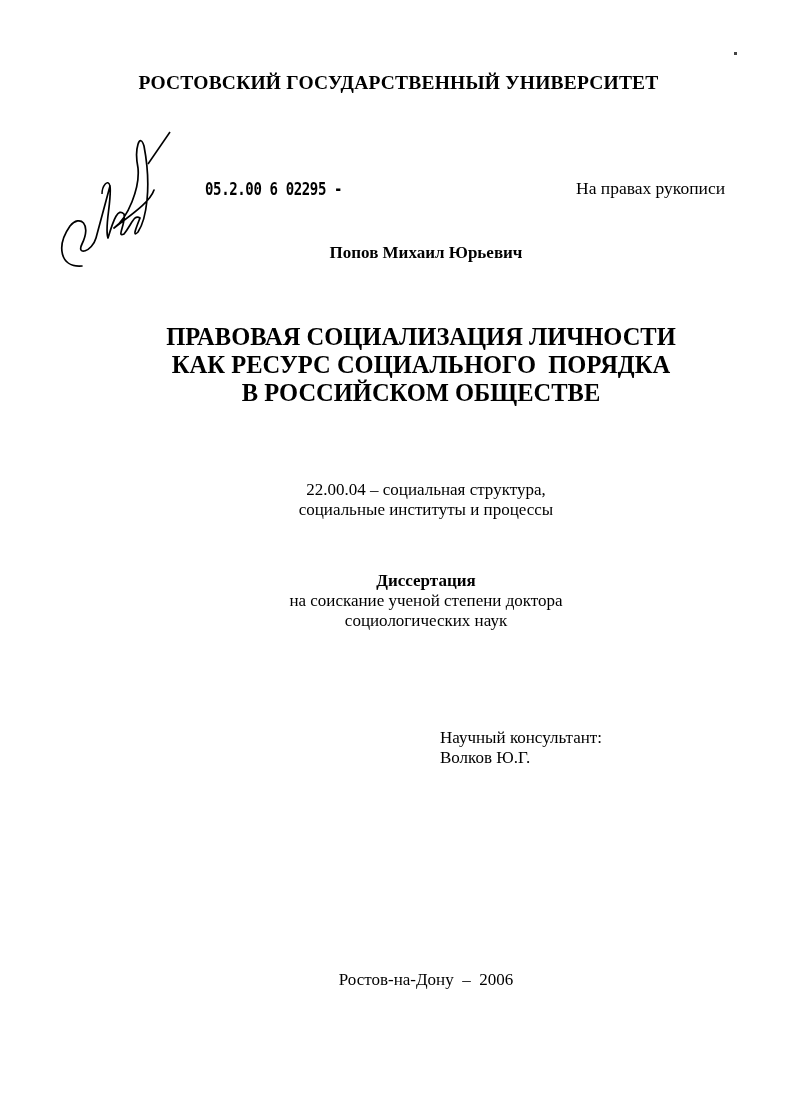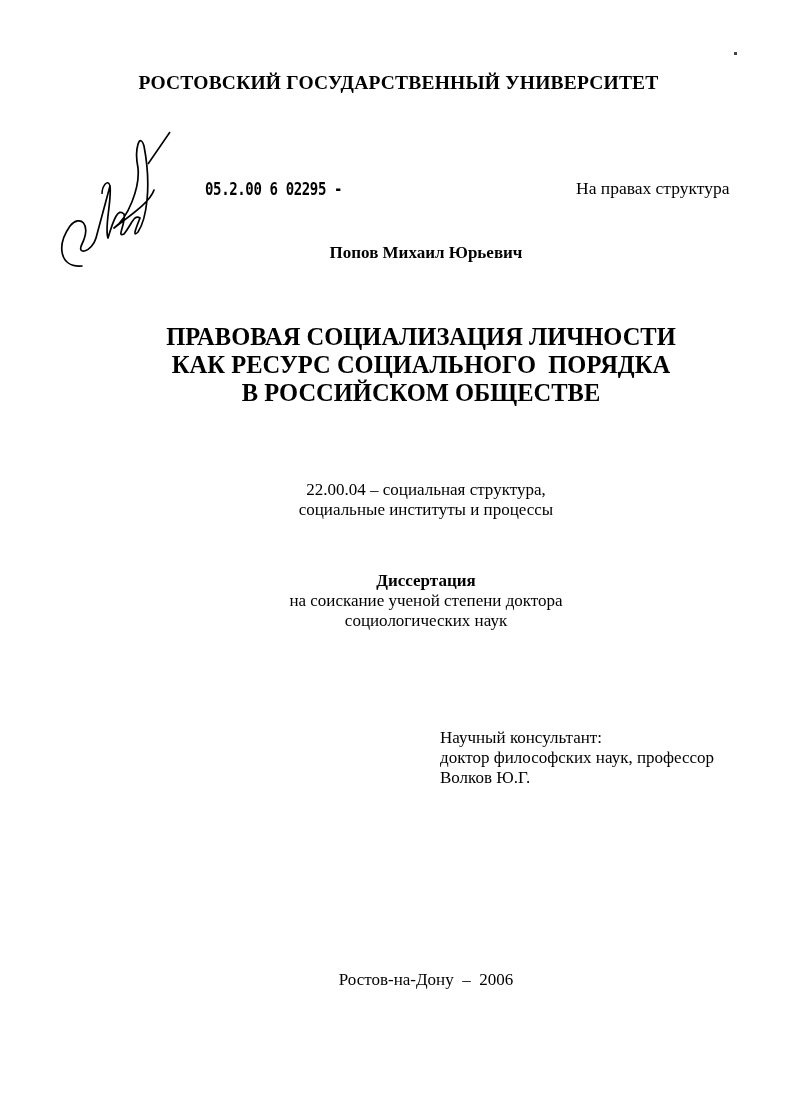--- a/index.html
+++ b/index.html
@@ -39,21 +39,21 @@
 
 <div class="abs center university">РОСТОВСКИЙ ГОСУДАРСТВЕННЫЙ УНИВЕРСИТЕТ</div>
 
 <svg class="abs signature" viewBox="0 0 130 142">
   <path d="M118 4 L96 36" stroke="#000" stroke-width="1.6" fill="none"></path>
   <path d="M30 138 C8 140 4 118 18 98 C28 86 40 96 30 116 C24 128 40 124 44 110 L58 58 C60 72 52 100 56 110 C62 90 66 80 72 86 C74 96 64 110 72 106 C80 96 82 86 88 90 C84 100 80 110 86 104 C94 92 100 60 92 18 C88 4 82 20 86 40 C88 60 76 90 62 100 C80 86 98 74 102 62" stroke="#000" stroke-width="1.7" fill="none" stroke-linecap="round" stroke-linejoin="round"></path>
   <path d="M58 58 C56 50 50 58 50 66" stroke="#000" stroke-width="1.5" fill="none"></path>
 </svg>
 
 <div class="abs stamp">05.2.00 6 02295 -</div>
-<div class="abs rights">На правах структура</div>
+<div class="abs rights">На правах рукописи</div>
 
 <div class="abs center author">Попов Михаил Юрьевич</div>
 
 <div class="abs center title">
   <div>ПРАВОВАЯ СОЦИАЛИЗАЦИЯ ЛИЧНОСТИ</div>
   <div style="white-space:pre;">КАК РЕСУРС СОЦИАЛЬНОГО  ПОРЯДКА</div>
   <div>В РОССИЙСКОМ ОБЩЕСТВЕ</div>
 </div>
 
 <div class="abs center specialty">
@@ -62,17 +62,16 @@
 </div>
 
 <div class="abs center degree">
   <div class="bold">Диссертация</div>
   <div>на соискание ученой степени доктора</div>
   <div>социологических наук</div>
 </div>
 
 <div class="abs advisor">
   <div>Научный консультант:</div>
-  <div>доктор философских наук, профессор</div>
   <div>Волков Ю.Г.</div>
 </div>
 
 <div class="abs center city" style="white-space:pre;">Ростов-на-Дону  –  2006</div>
 
 </body></html>

